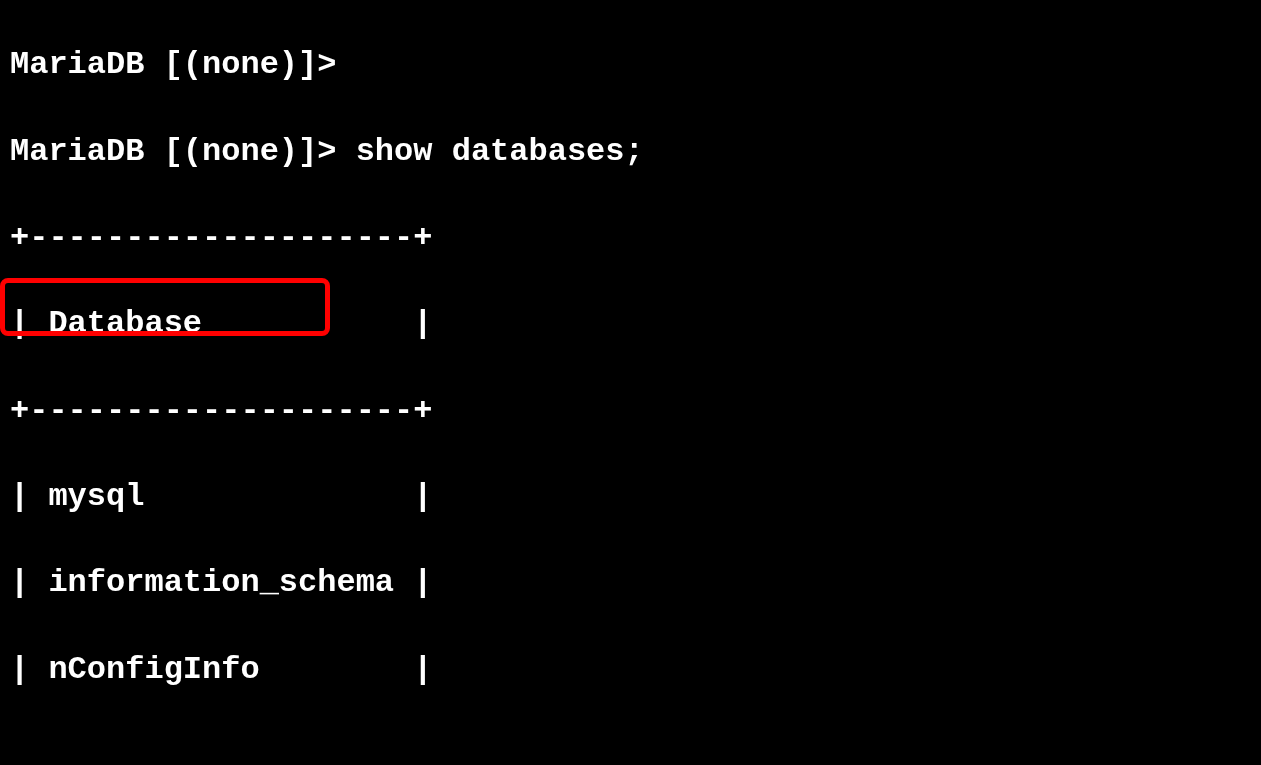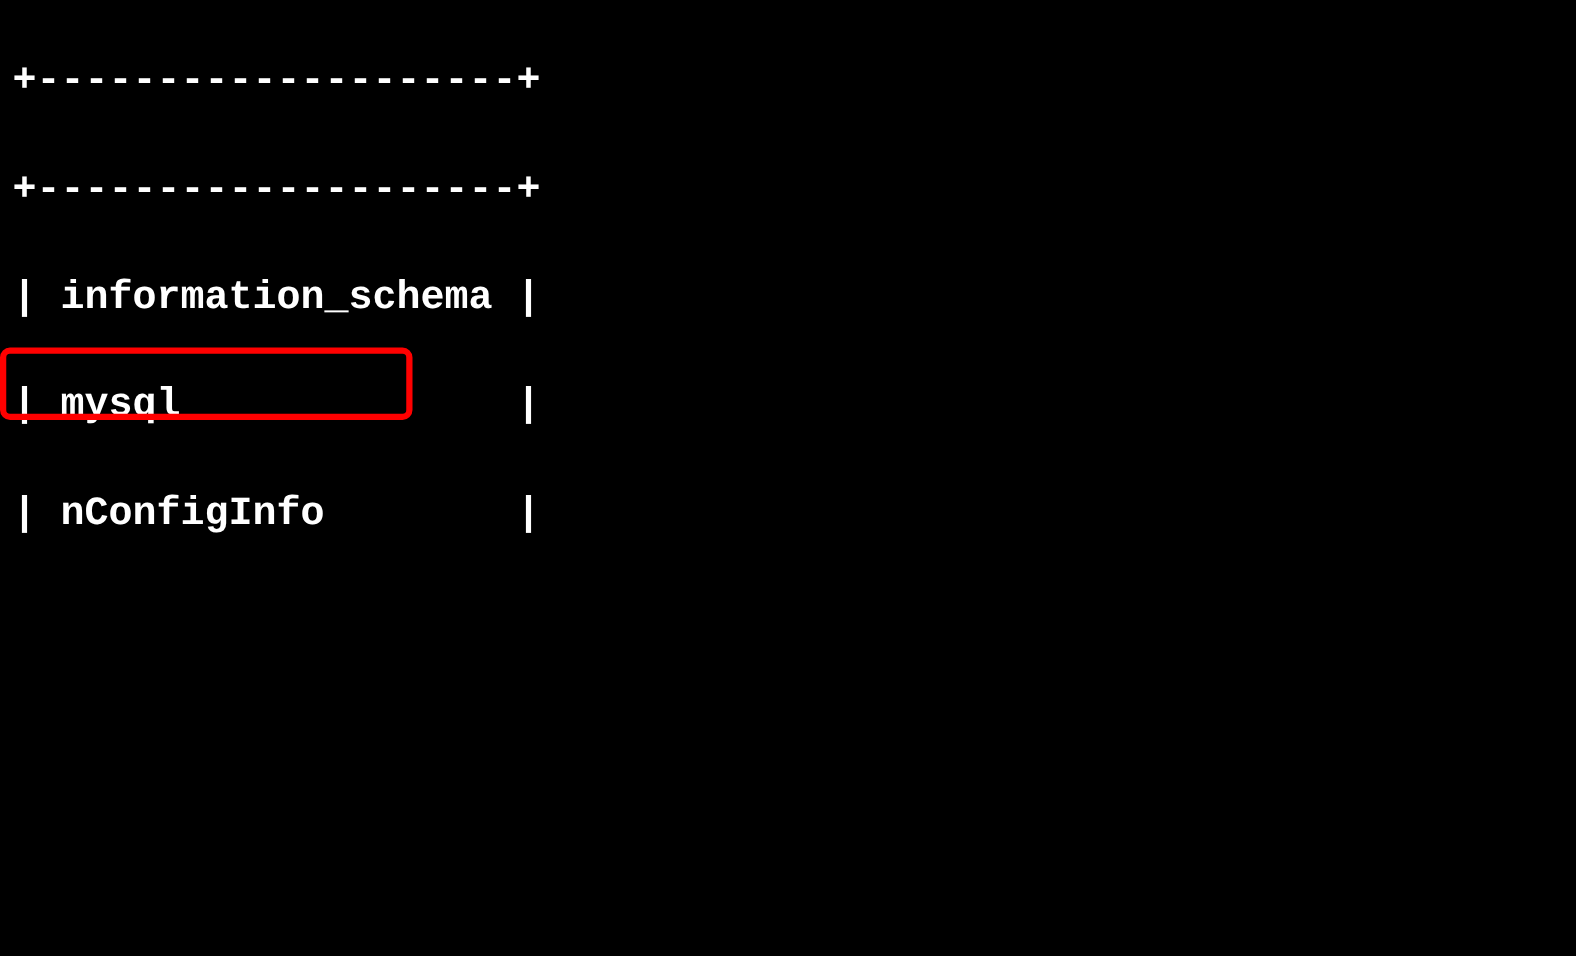--- a/index.html
+++ b/index.html
@@ -34,24 +34,27 @@
       top: 278px;
       width: 330px;
       height: 58px;
       pointer-events: none;
     }
   </style>
 </head>
 <body>
 
 <div class="terminal">
+<span class="line">MariaDB [(none)]&gt;</span>
+<span class="line">MariaDB [(none)]&gt; show databases;</span>
 <span class="line">+--------------------+</span>
+<span class="line">| Database           |</span>
 <span class="line">+--------------------+</span>
+<span class="line">| mysql              |</span>
 <span class="line">| information_schema |</span>
-<span class="line">| mysql              |</span>
 <span class="line">| nConfigInfo        |</span>
 
 
 
 
 
 
 
 
 </div>

